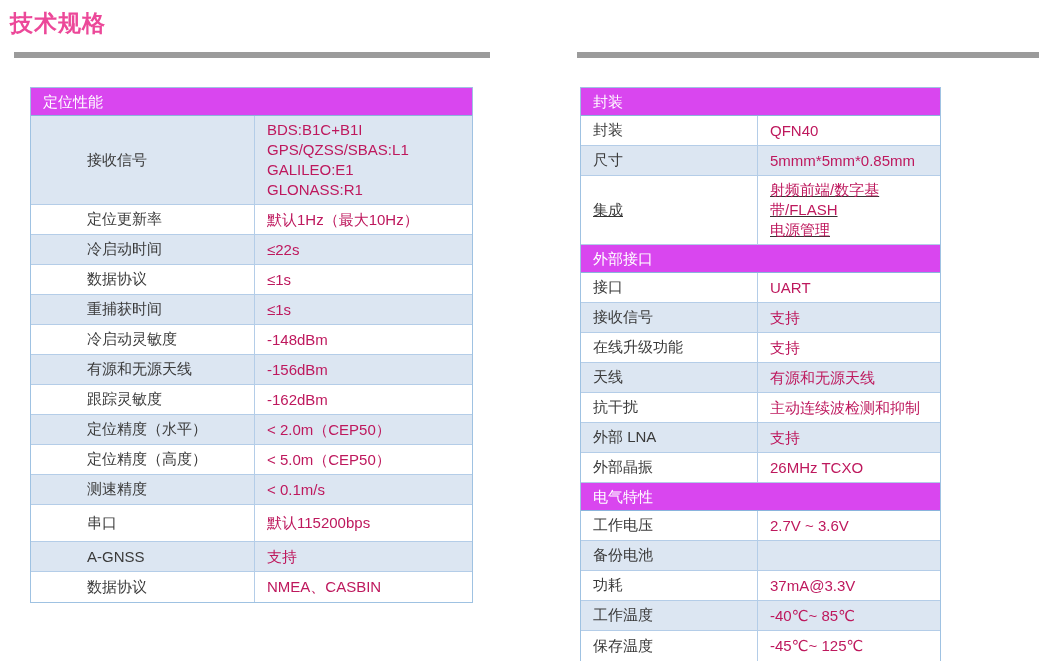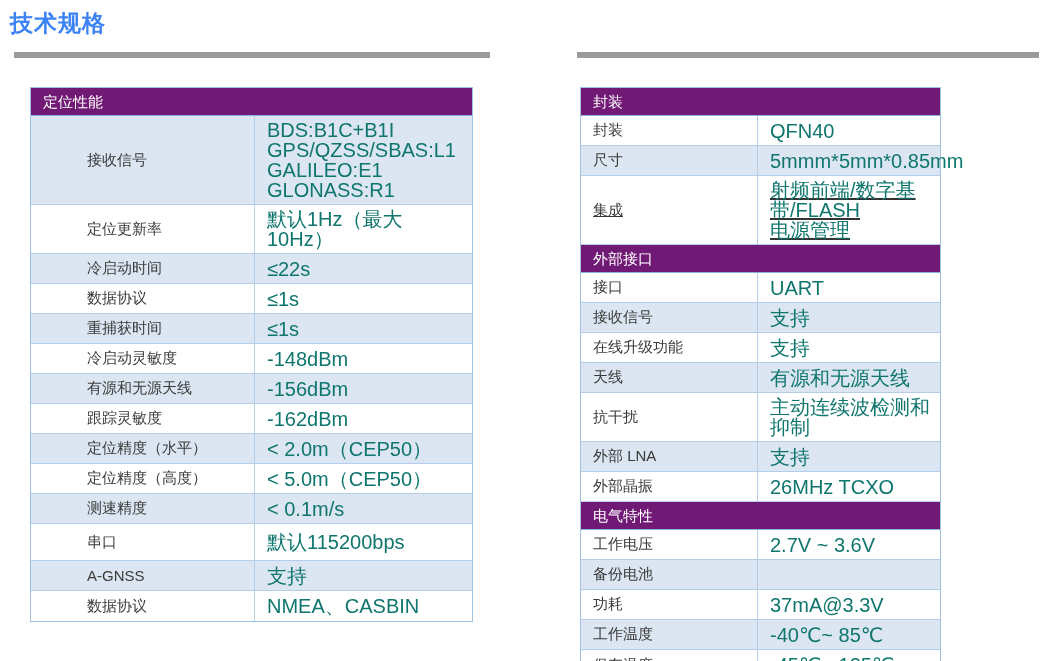--- a/index.html
+++ b/index.html
@@ -10,21 +10,21 @@
     font-family: "Liberation Sans", "DejaVu Sans", sans-serif;
     color: #333333;
     overflow: hidden;
   }
   .page-title {
     position: absolute;
     left: 10px;
     top: 8px;
     font-size: 23px;
     font-weight: bold;
-    color: #3b82f6;
+    color: #ec4899;
     letter-spacing: 1px;
   }
   .bar {
     position: absolute;
     top: 52px;
     height: 6px;
     background: #9b9b9b;
   }
   .bar-left  { left: 14px;  width: 476px; }
   .bar-right { left: 577px; width: 462px; }
@@ -32,21 +32,21 @@
   .spec-table {
     position: absolute;
     top: 87px;
     border: 1px solid #9fc2e2;
     background: #ffffff;
   }
   .spec-table.left-tbl  { left: 30px;  width: 443px; }
   .spec-table.right-tbl { left: 580px; width: 361px; }
 
   .thead {
-    background: #701a75;
+    background: #d946ef;
     color: #ffffff;
     height: 28px;
     line-height: 28px;
     padding-left: 12px;
     font-size: 15px;
     border-bottom: 1px solid #8ab4dc;
   }
   .row {
     display: flex;
     min-height: 30px;
@@ -67,22 +67,22 @@
     color: #3a3a3a;
     flex-shrink: 0;
   }
   .left-tbl  .cl { width: 180px; margin-left: 44px; }
   .right-tbl .cl { width: 177px; }
   .cv {
     flex: 1;
     display: flex;
     align-items: center;
     padding: 4px 6px 4px 12px;
-    font-size: 20px;
-    color: #0f766e;
+    font-size: 15px;
+    color: #be185d;
     white-space: pre-line;
     line-height: 20px;
   }
   .spec-table > .row:last-child,
   .section:last-child > .row:last-child { border-bottom: none; }
 </style>
 </head>
 <body>
 
 <div class="page-title">技术规格</div>

